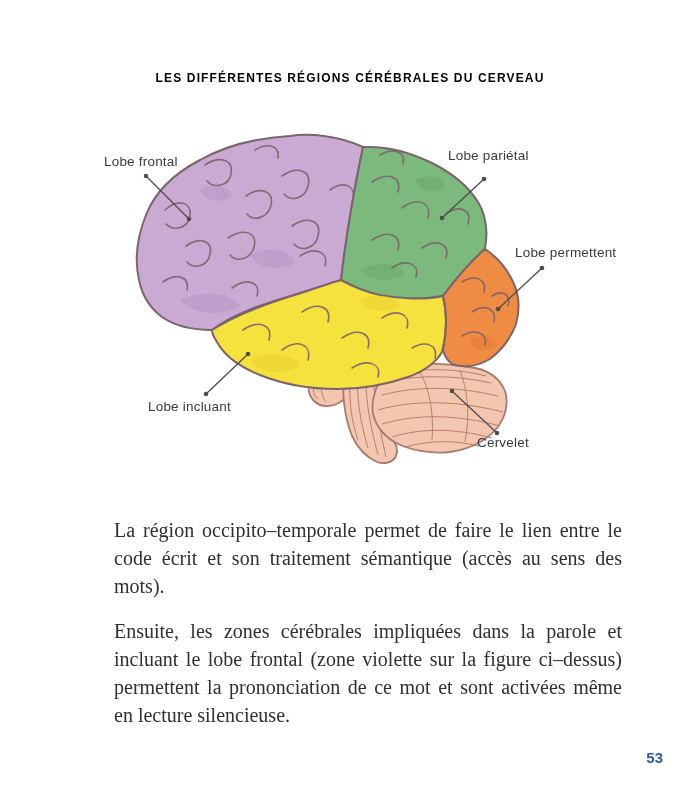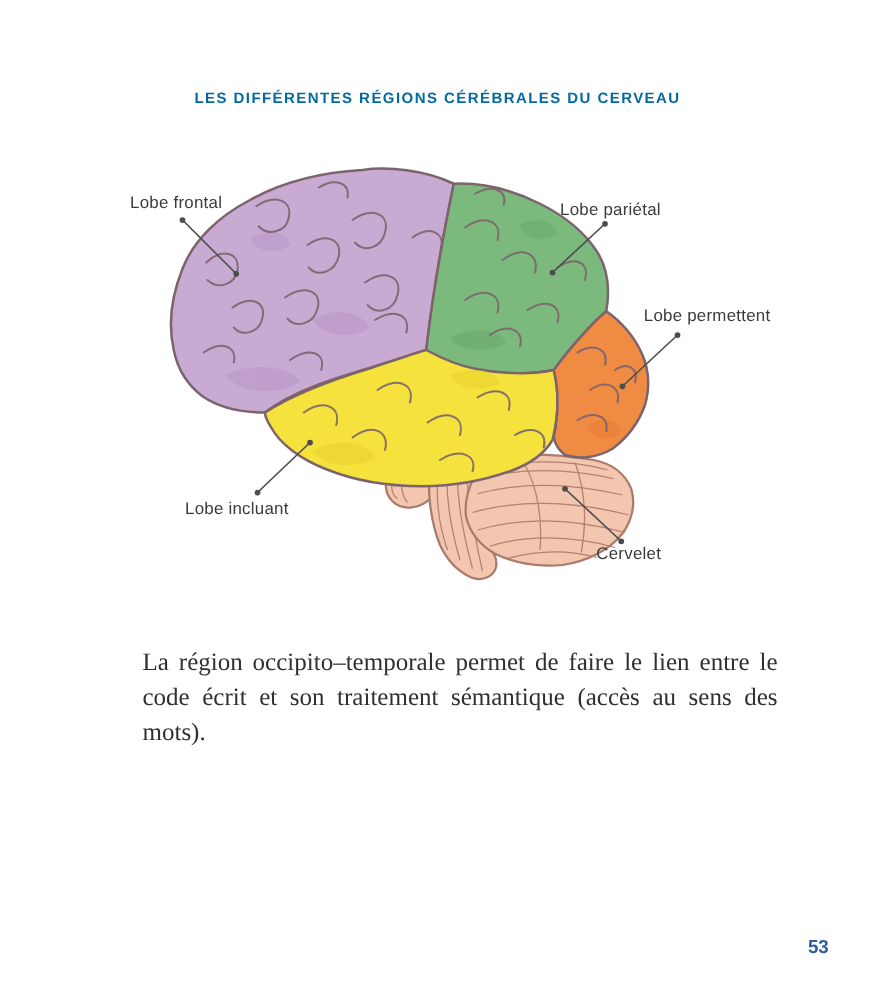--- a/index.html
+++ b/index.html
@@ -10,36 +10,36 @@
     overflow: hidden;
     font-family: "Liberation Sans", sans-serif;
   }
   .page-title {
     position: absolute;
     top: 71px; left: 0; width: 700px;
     text-align: center;
     font-size: 12px;
     font-weight: bold;
     letter-spacing: 1.15px;
-    color: #0369a1;
+    color: #000000;
   }
   .diagram-svg {
     position: absolute;
     top: 0; left: 0;
   }
   .brain-label {
     position: absolute;
     font-size: 13.5px;
     font-weight: 400;
     color: #3b3b3b;
     letter-spacing: 0.2px;
     white-space: nowrap;
   }
   .lbl-frontal   { top: 154px; left: 104px; }
-  .lbl-parietal  { top: 160px; left: 448px; }
+  .lbl-parietal  { top: 148px; left: 448px; }
   .lbl-occipital { top: 245px; left: 515px; }
   .lbl-temporal  { top: 399px; left: 148px; }
   .lbl-cervelet  { top: 435px; left: 477px; text-align: right; }
   .body-text {
     position: absolute;
     top: 516px; left: 114px;
     width: 508px;
     font-family: "Liberation Serif", serif;
     font-size: 20px;
     line-height: 28px;
@@ -169,15 +169,16 @@
 </svg>
 
 <div class="brain-label lbl-frontal">Lobe frontal</div>
 <div class="brain-label lbl-parietal">Lobe pariétal</div>
 <div class="brain-label lbl-occipital">Lobe permettent</div>
 <div class="brain-label lbl-temporal">Lobe incluant</div>
 <div class="brain-label lbl-cervelet">Cervelet</div>
 
 <div class="body-text">
   <p>La région occipito–temporale permet de faire le lien entre le code écrit et son traitement sémantique (accès au sens des mots).</p>
+  <p>Ensuite, les zones cérébrales impliquées dans la parole et incluant le lobe frontal (zone violette sur la figure ci–dessus) permettent la prononciation de ce mot et sont activées même en lecture silencieuse.</p>
 </div>
 
 <div class="page-number">53</div>
 
 </body></html>

